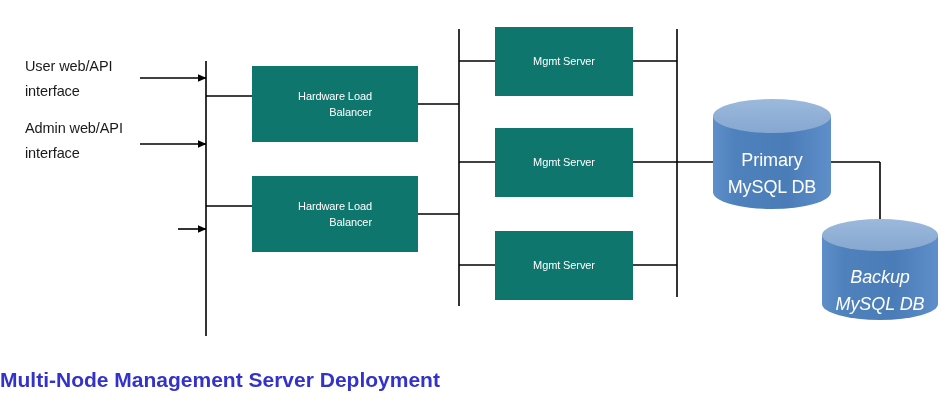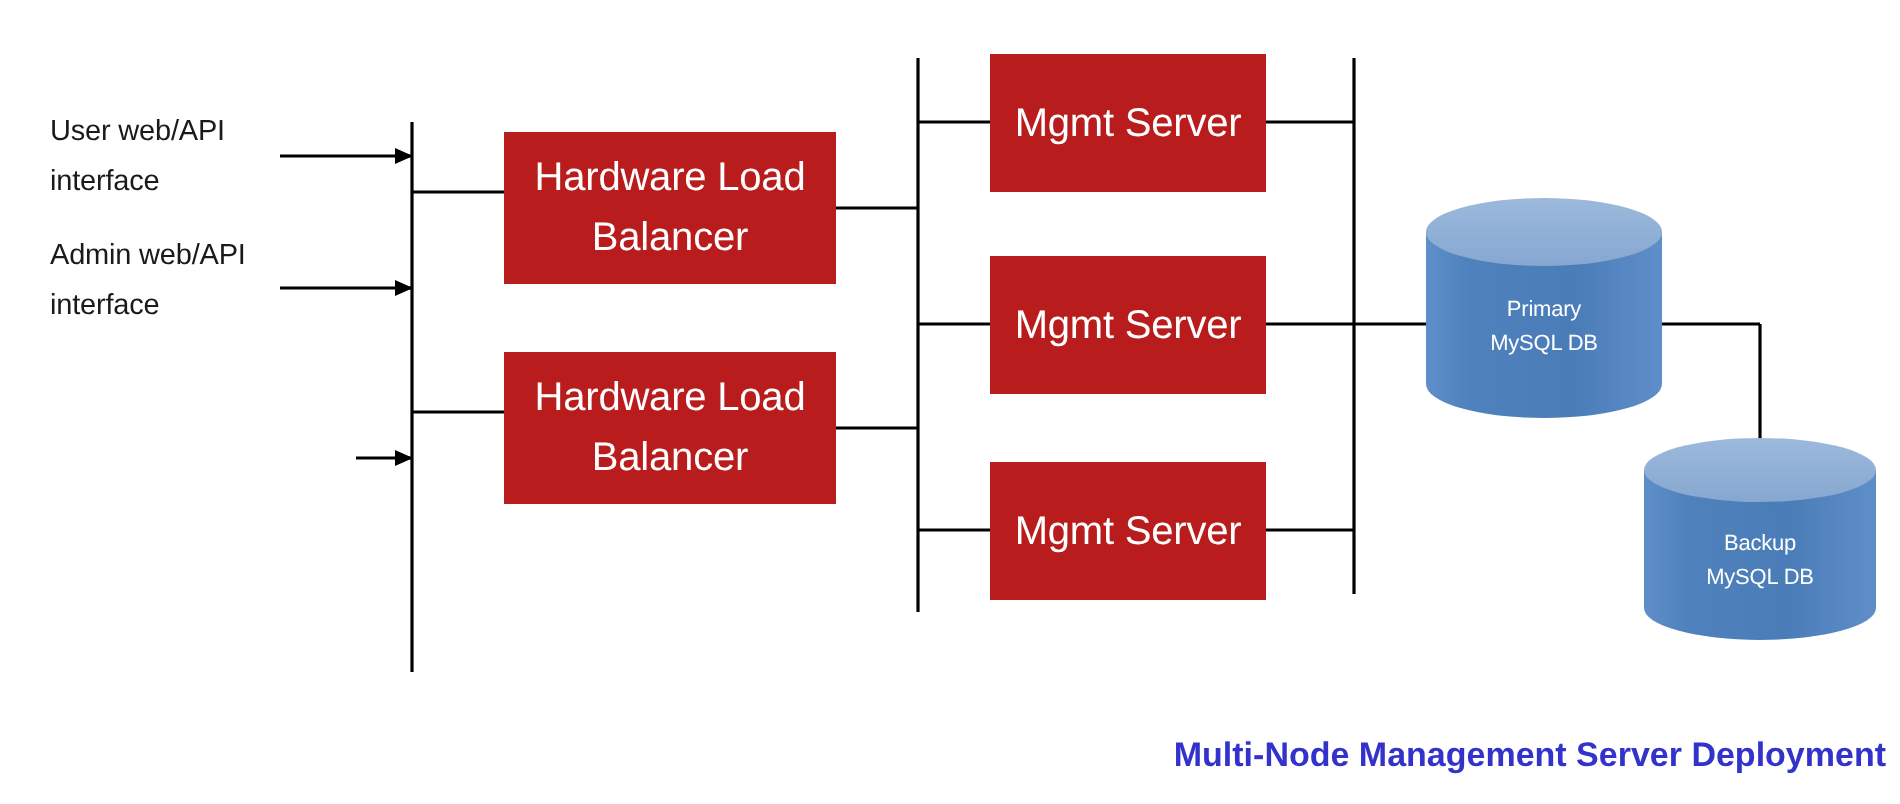--- a/index.html
+++ b/index.html
@@ -27,54 +27,53 @@
     position: absolute;
     color: #1a1a1a;
     font-size: 14.5px;
     line-height: 1.72;
     font-family: "Liberation Sans", sans-serif;
     white-space: pre-line;
     letter-spacing: -0.1px;
   }
   .node-box {
     position: absolute;
-    background: #b91c1c;
+    background: #0f766e;
     color: #ffffff;
     display: flex;
     align-items: center;
     justify-content: center;
-    text-align: center;
-    font-size: 20px;
+    text-align: right;
+    font-size: 11px;
     line-height: 1.5;
     font-family: "Liberation Sans", sans-serif;
     white-space: pre-line;
     letter-spacing: -0.1px;
   }
   .cyl-label {
     position: absolute;
     color: #ffffff;
     text-align: center;
-    font-size: 11px;
+    font-size: 18px;
     line-height: 1.5;
     font-family: "Liberation Sans", sans-serif;
     white-space: pre-line;
     letter-spacing: -0.1px;
     pointer-events: none;
   }
   #diagram-title {
     position: absolute;
     left: 0;
     top: 352px;
     width: 920px;
-    text-align: right;
+    text-align: left;
     color: #3333cc;
     font-weight: bold;
-    font-size: 17px;
+    font-size: 21px;
     font-family: "Liberation Sans", sans-serif;
-    padding-left: 23px;
   }
 </style>
 </head>
 <body>
 
 <div id="diagram-root">
 
   <svg id="diagram-svg" viewBox="0 0 950 402">
     <defs>
       <marker id="arrowhead" markerWidth="9" markerHeight="8" refX="8.5" refY="4" orient="auto" markerUnits="userSpaceOnUse">
@@ -141,18 +140,18 @@
 Balancer</div>
   <div class="node-box" style="left:252px; top:160px; width:166px; height:76px;">Hardware Load
 Balancer</div>
 
   <div class="node-box" style="left:495px; top:11px; width:138px; height:69px;">Mgmt Server</div>
   <div class="node-box" style="left:495px; top:112px; width:138px; height:69px;">Mgmt Server</div>
   <div class="node-box" style="left:495px; top:215px; width:138px; height:69px;">Mgmt Server</div>
 
   <div class="cyl-label" style="left:713px; top:131px; width:118px;">Primary
 MySQL DB</div>
-  <div class="cyl-label" style="left:822px; top:248px; width:116px;">Backup
+  <div class="cyl-label" style="left:822px; top:248px; width:116px;font-style:italic;">Backup
 MySQL DB</div>
 
   <div id="diagram-title">Multi-Node Management Server Deployment</div>
 
 </div>
 
 </body></html>

